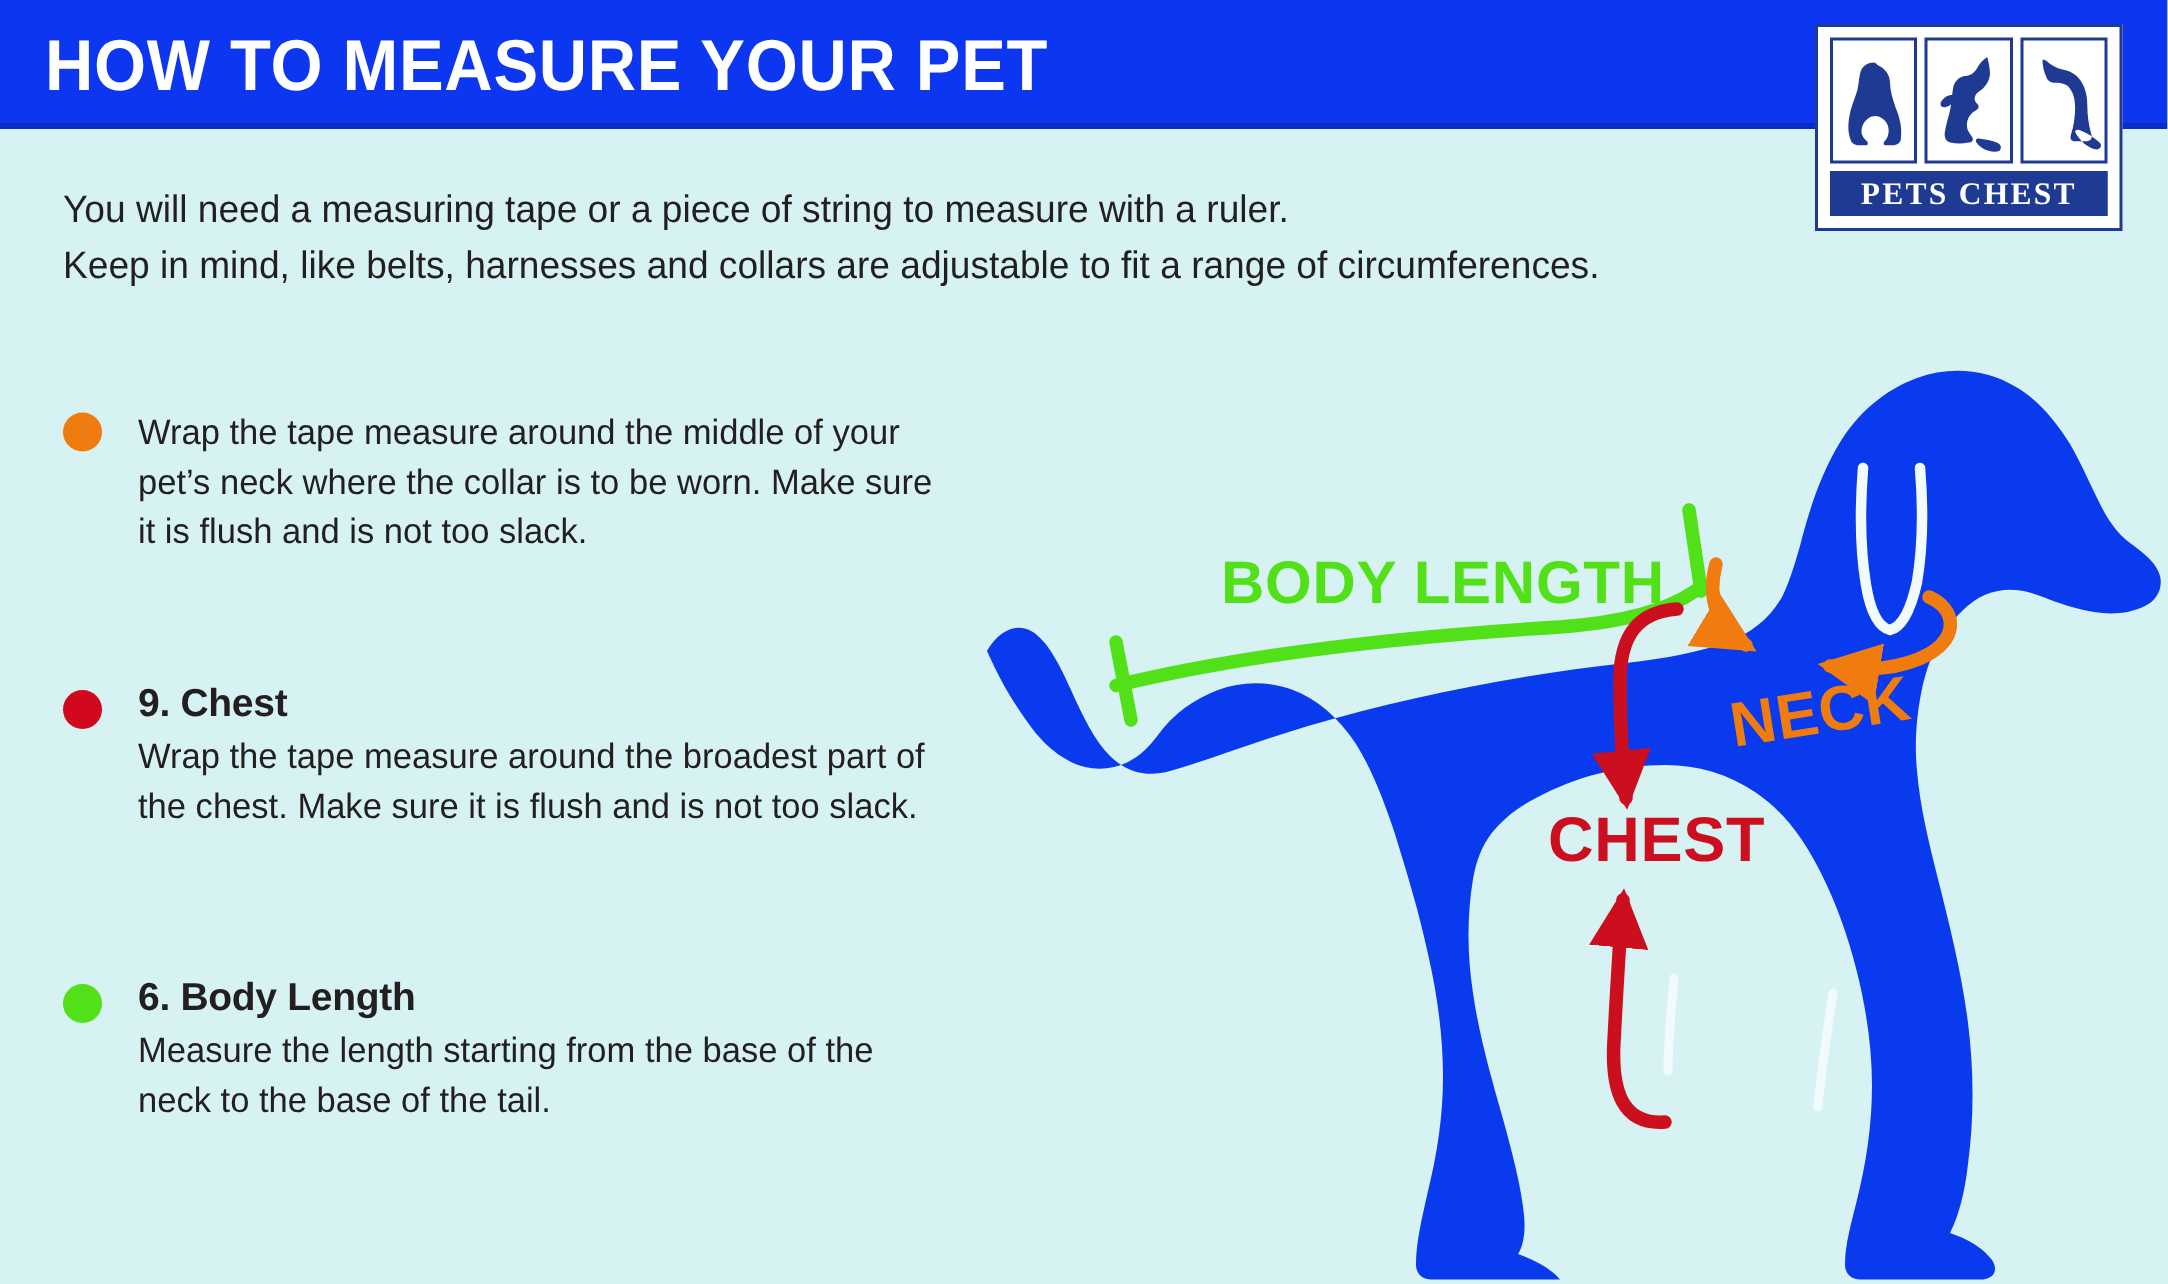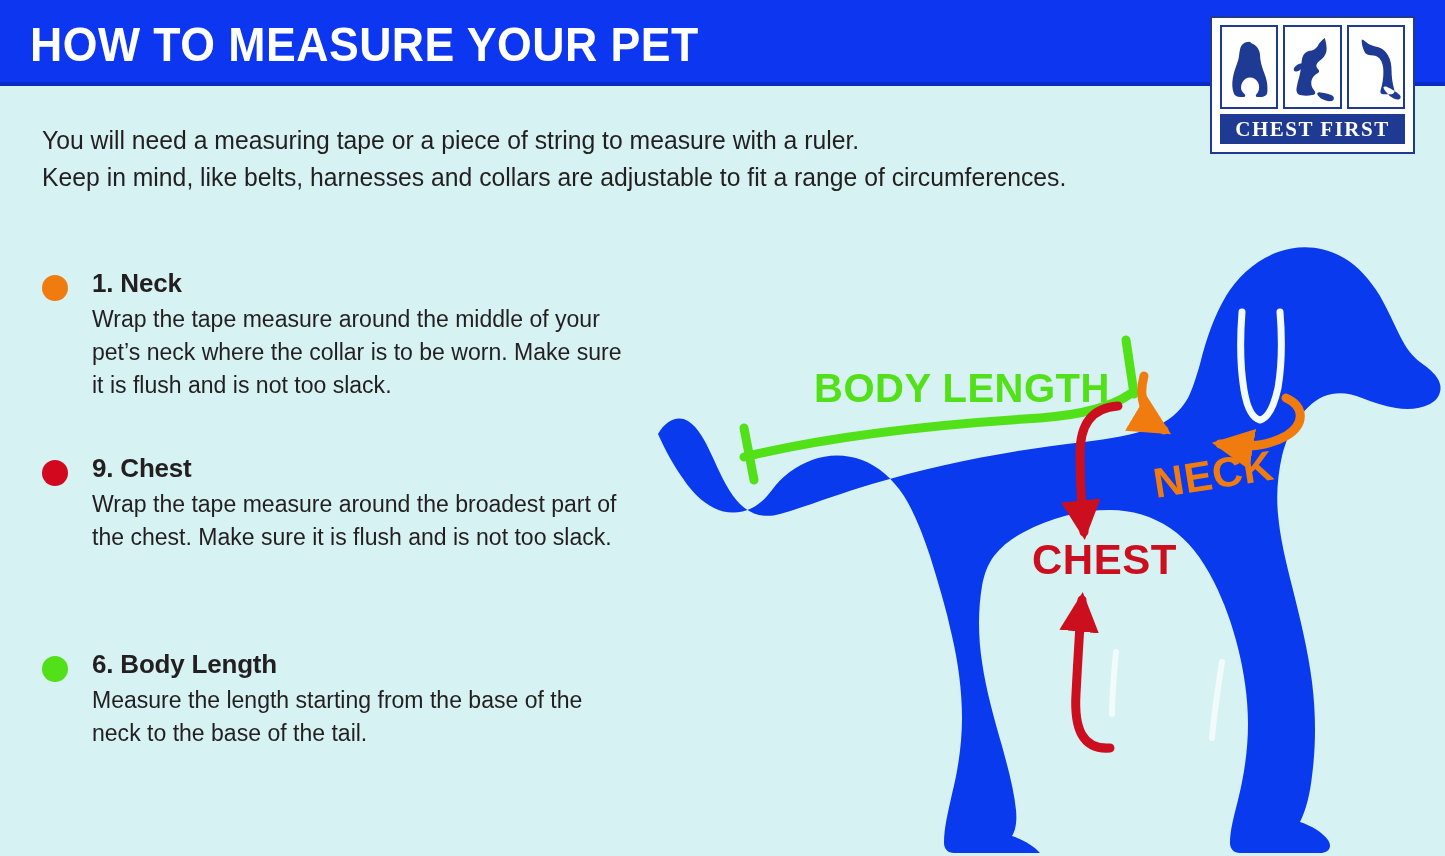--- a/index.html
+++ b/index.html
@@ -115,32 +115,31 @@
         <path fill="#1f3a93" d="M44 8c-3 2-6 5-8 9-2 3-5 5-9 5-4 1-7 4-8 8-1 5-1 10-2 15-1 6-3 11-4 17-1 4 0 8 4 9 4 1 9 1 13 0 3 0 4-2 3-4-2-3-4-5-4-9 0-5 3-9 7-11 2-1 2-3 1-4-2-2-3-4-2-6 1-3 4-4 6-6 3-3 5-7 5-11 0-4-1-8-2-12zM18 36c-3 0-6 2-8 5-1 2 0 4 2 4 3 0 6-2 7-5 1-2 0-4-1-4zM38 68c4 1 9 1 13 3 3 1 4 4 2 6-2 1-5 1-8 0-4-1-7-3-9-6-1-2 0-3 2-3z"></path>
       </svg>
     </div>
     <div class="logo-frame">
       <svg viewBox="0 0 60 80" preserveAspectRatio="xMidYMid meet">
         <path fill="#1f3a93" d="M14 10c0 5 1 9 3 13 1 3 4 4 7 4 4 0 8 1 10 4 3 4 4 9 4 14 0 7-1 14-3 20-1 3 0 5 3 5h8c3 0 5-2 4-5-2-7-3-14-3-21 0-6-1-12-4-17-3-6-9-9-15-10-4-1-8-3-11-6-1-1-2-1-3-1zM42 62c5 2 10 5 14 9 2 2 1 5-2 5-3 0-6-2-9-4-3-3-6-6-7-9 0-1 2-2 4-1z"></path>
       </svg>
     </div>
   </div>
   <div id="logo-wordmark">
-    <span>CHEST FIRST</span>
+    <span>PETS CHEST</span>
   </div>
 </div>
 
 <div id="intro">
   <div>You will need a measuring tape or a piece of string to measure with a ruler.</div>
   <div>Keep in mind, like belts, harnesses and collars are adjustable to fit a range of circumferences.</div>
 </div>
 
 <div class="step" id="step-0">
   <div class="bullet" style="background:#f07c10"></div>
-  <div class="step-title">1. Neck</div>
   <div class="step-body">Wrap the tape measure around the middle of your pet’s neck where the collar is to be worn. Make sure it is flush and is not too slack.</div>
 </div>
 
 <div class="step" id="step-1">
   <div class="bullet" style="background:#d2081e"></div>
   <div class="step-title">9. Chest</div>
   <div class="step-body">Wrap the tape measure around the broadest part of the chest. Make sure it is flush and is not too slack.</div>
 </div>
 
 <div class="step" id="step-2">

